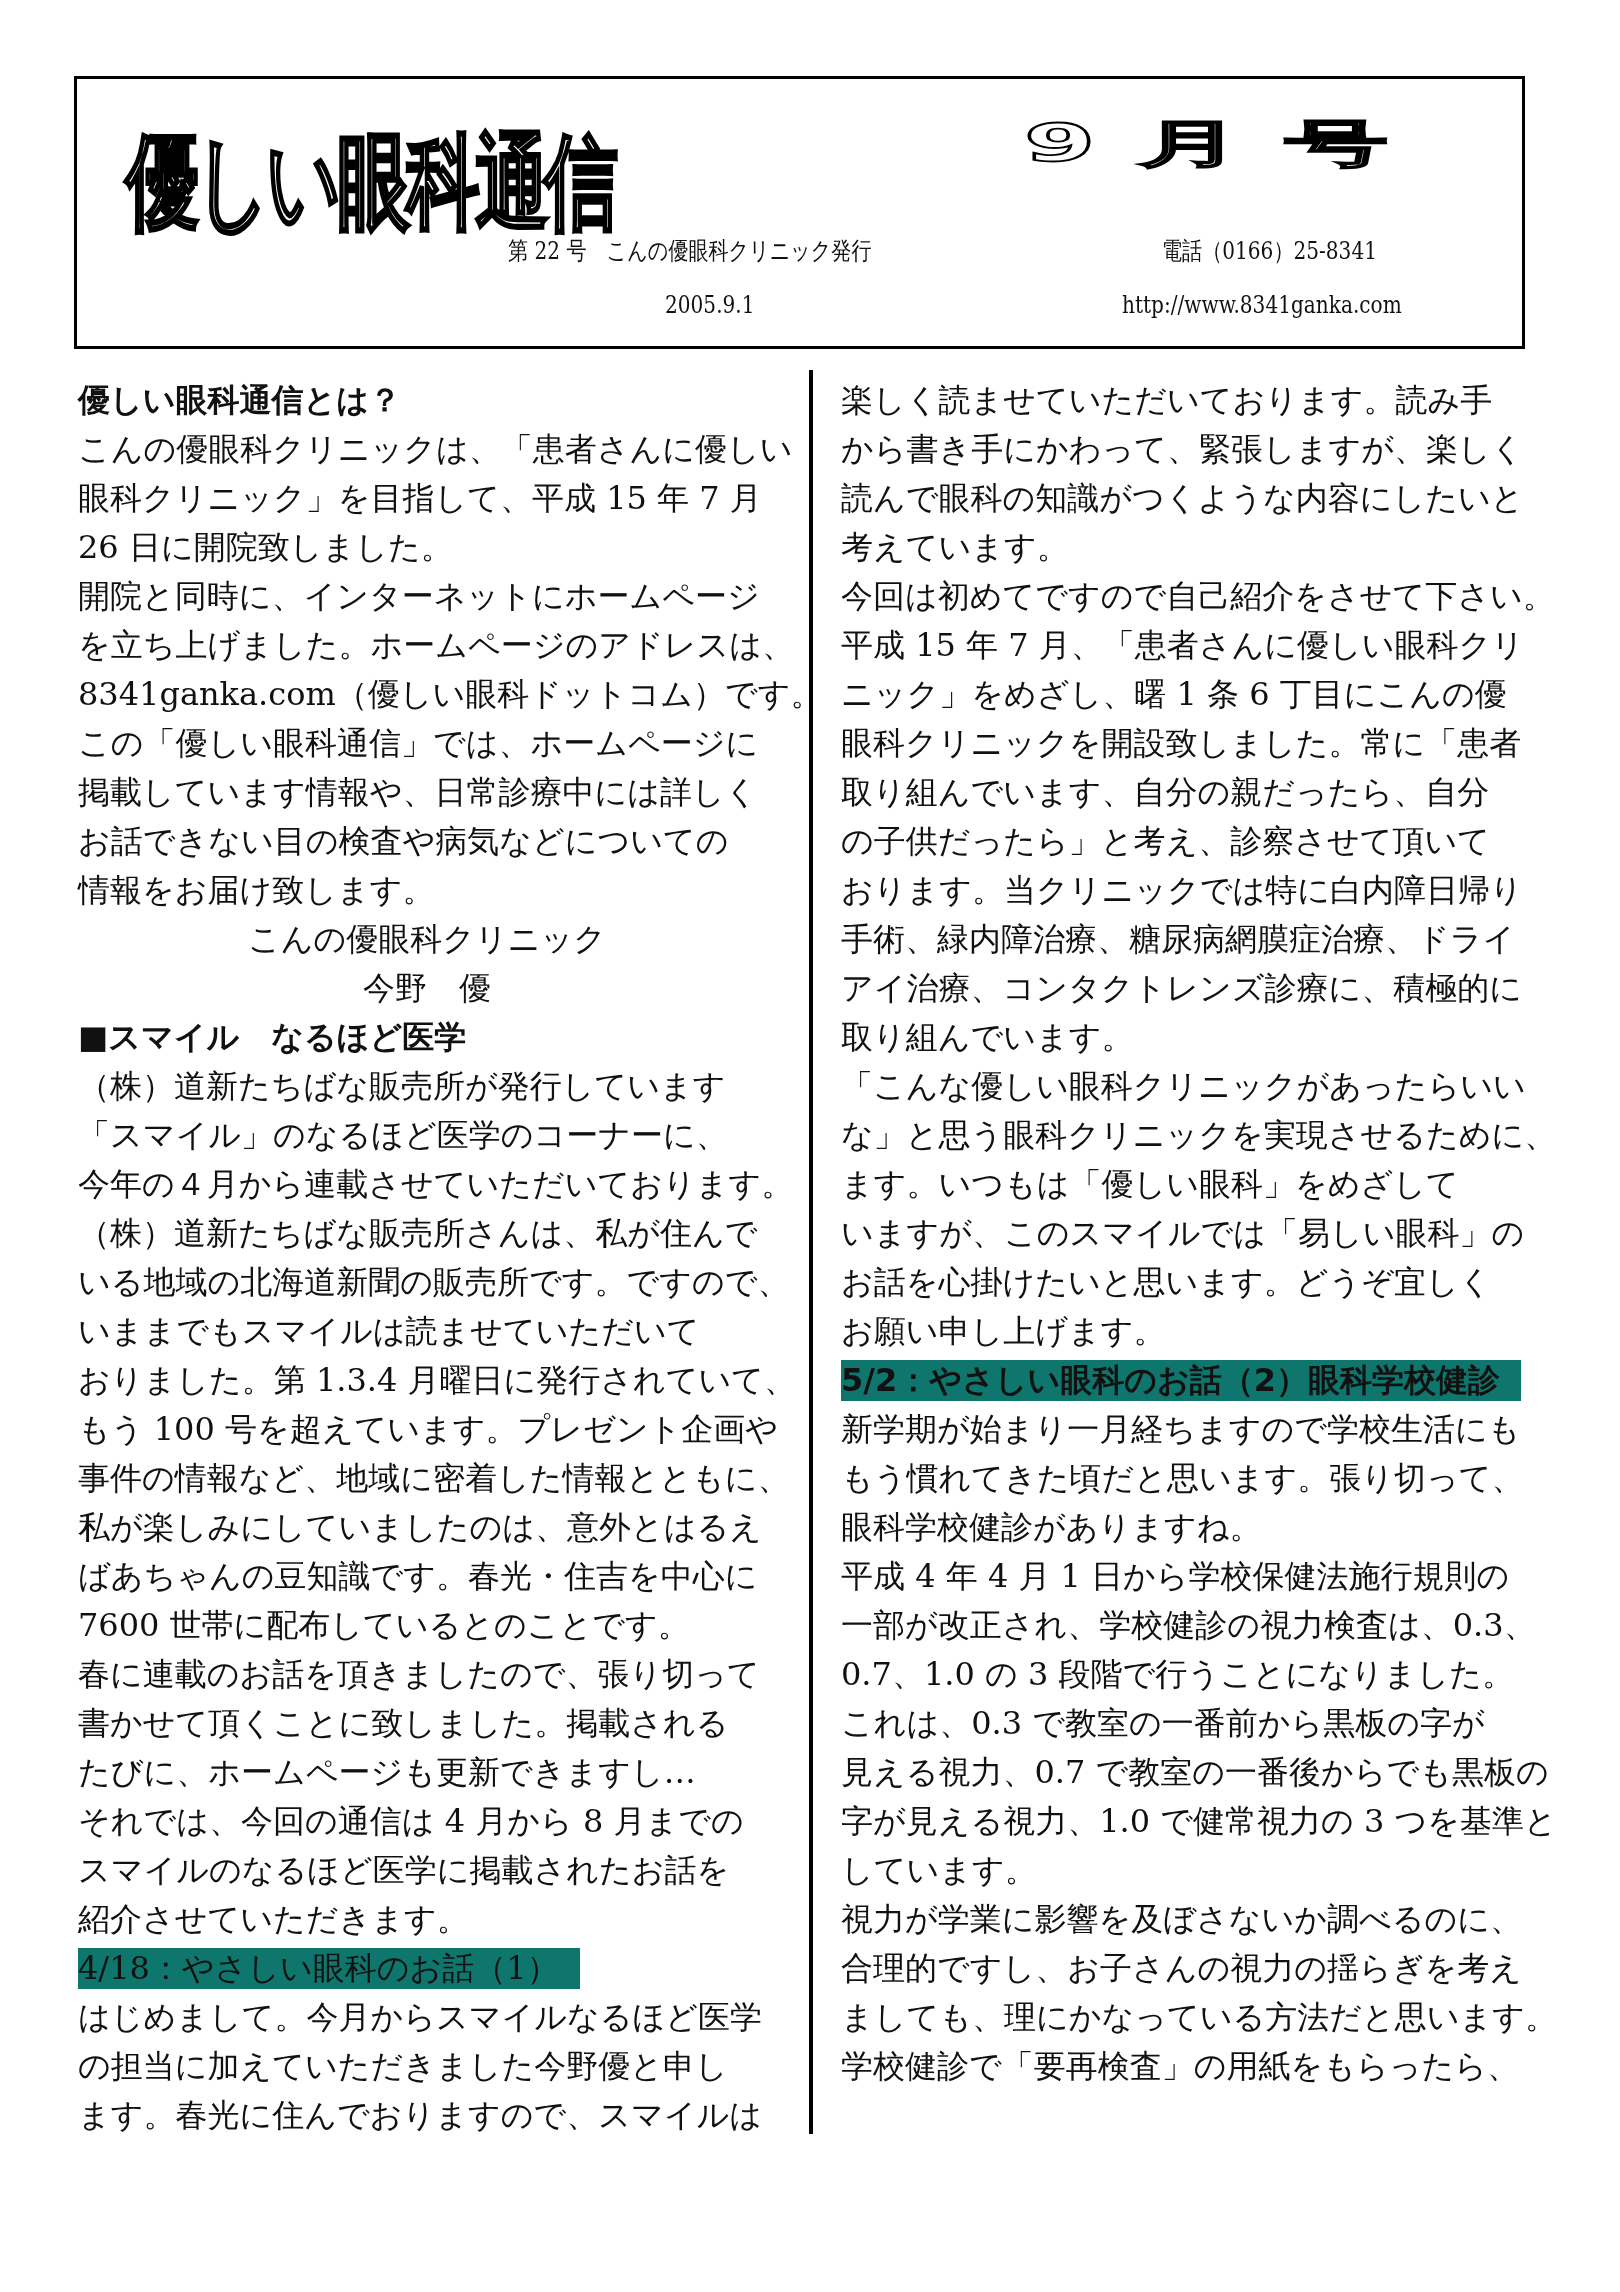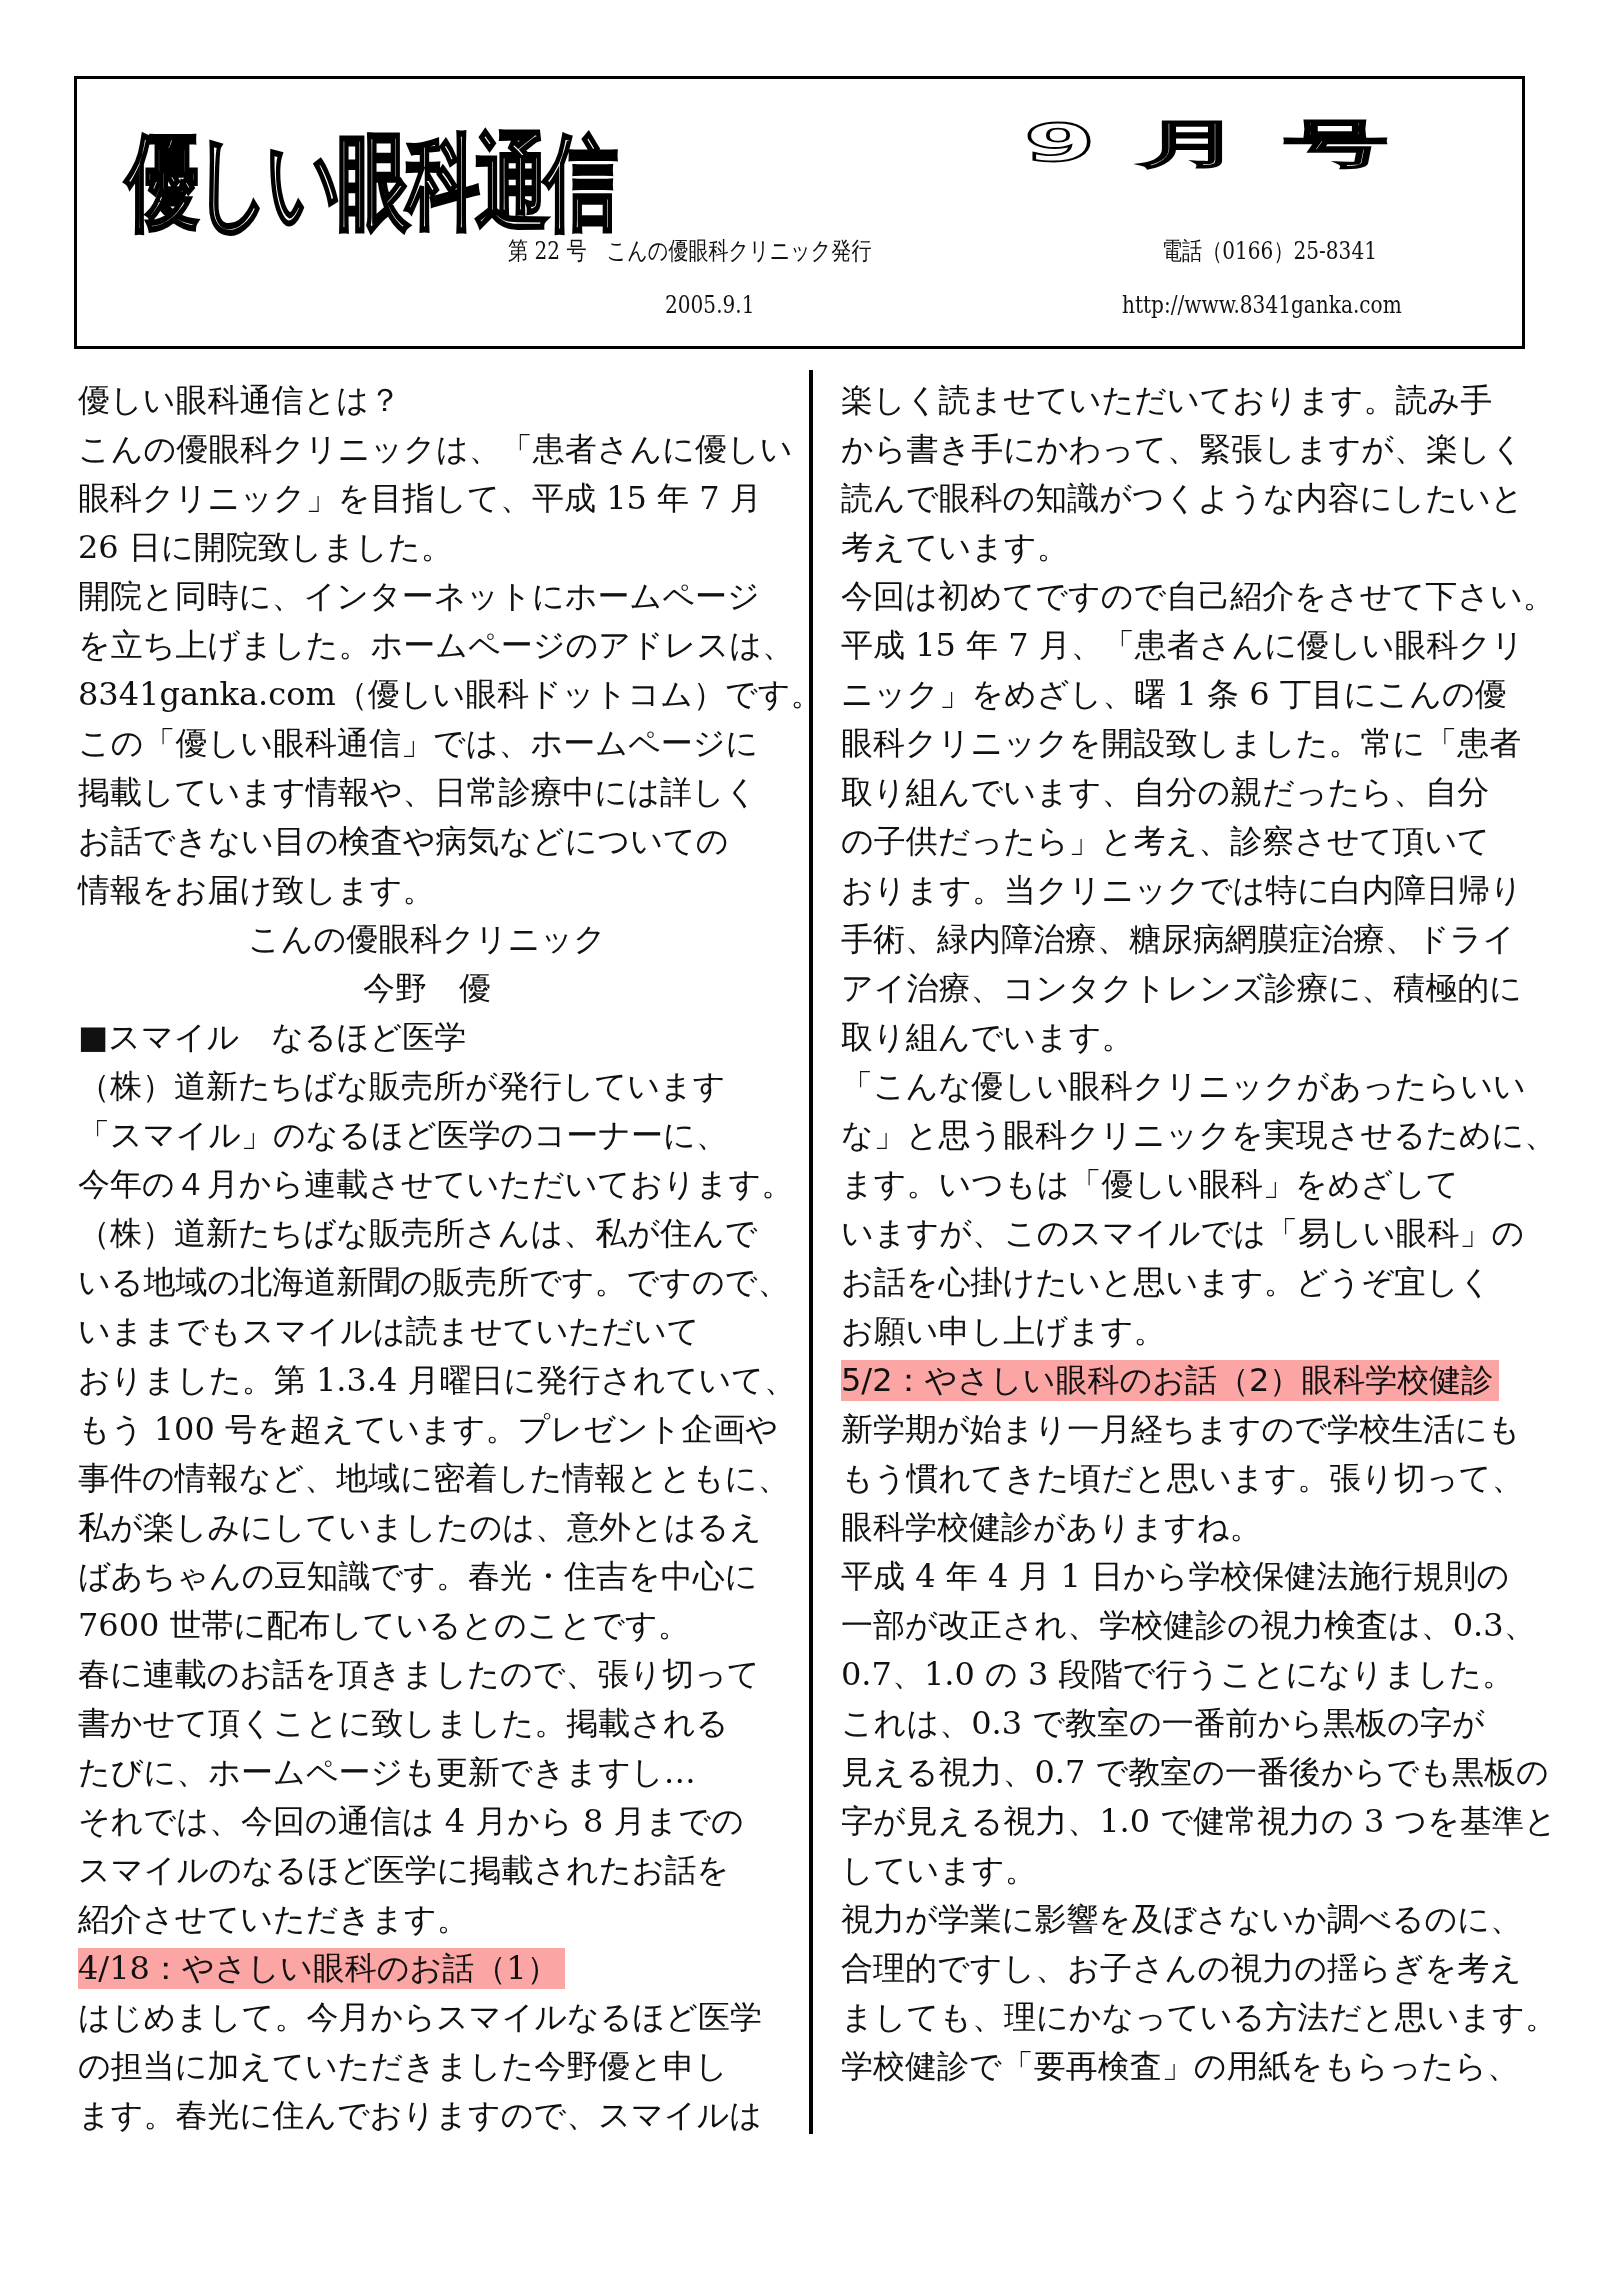--- a/index.html
+++ b/index.html
@@ -36,23 +36,23 @@
   .meta-date { left: 588px; top: 214px; }
   .meta-url { left: 1045px; top: 214px; }
 
   .col {
     position: absolute; top: 376px;
     font-size: 32px; line-height: 49px;
   }
   .col-left { left: 78px; width: 706px; }
   .col-right { left: 841px; width: 706px; }
   .line { display: block; white-space: nowrap; height: 49px; }
-  .bold { font-weight: normal; font-family: "DejaVu Sans", sans-serif; }
+  .bold { font-weight: bold; font-family: "DejaVu Sans", sans-serif; }
   .right { text-align: center; width: 698px; }
-  .hl { background: #fca5a5; display: inline-block; line-height: 41px; height: 41px; margin-top: 3.9px; padding-right: 6px; }
+  .hl { background: #0f766e; display: inline-block; line-height: 41px; height: 41px; margin-top: 3.9px; padding-right: 21px; }
   .divider {
     position: absolute; left: 809px; top: 370px; width: 3.9px; height: 1764px; background: #000;
   }
 </style>
 </head>
 <body>
 
 <div class="header-box">
   <div class="title-main">優しい眼科通信</div>
   <div class="title-issue">9月号</div>

